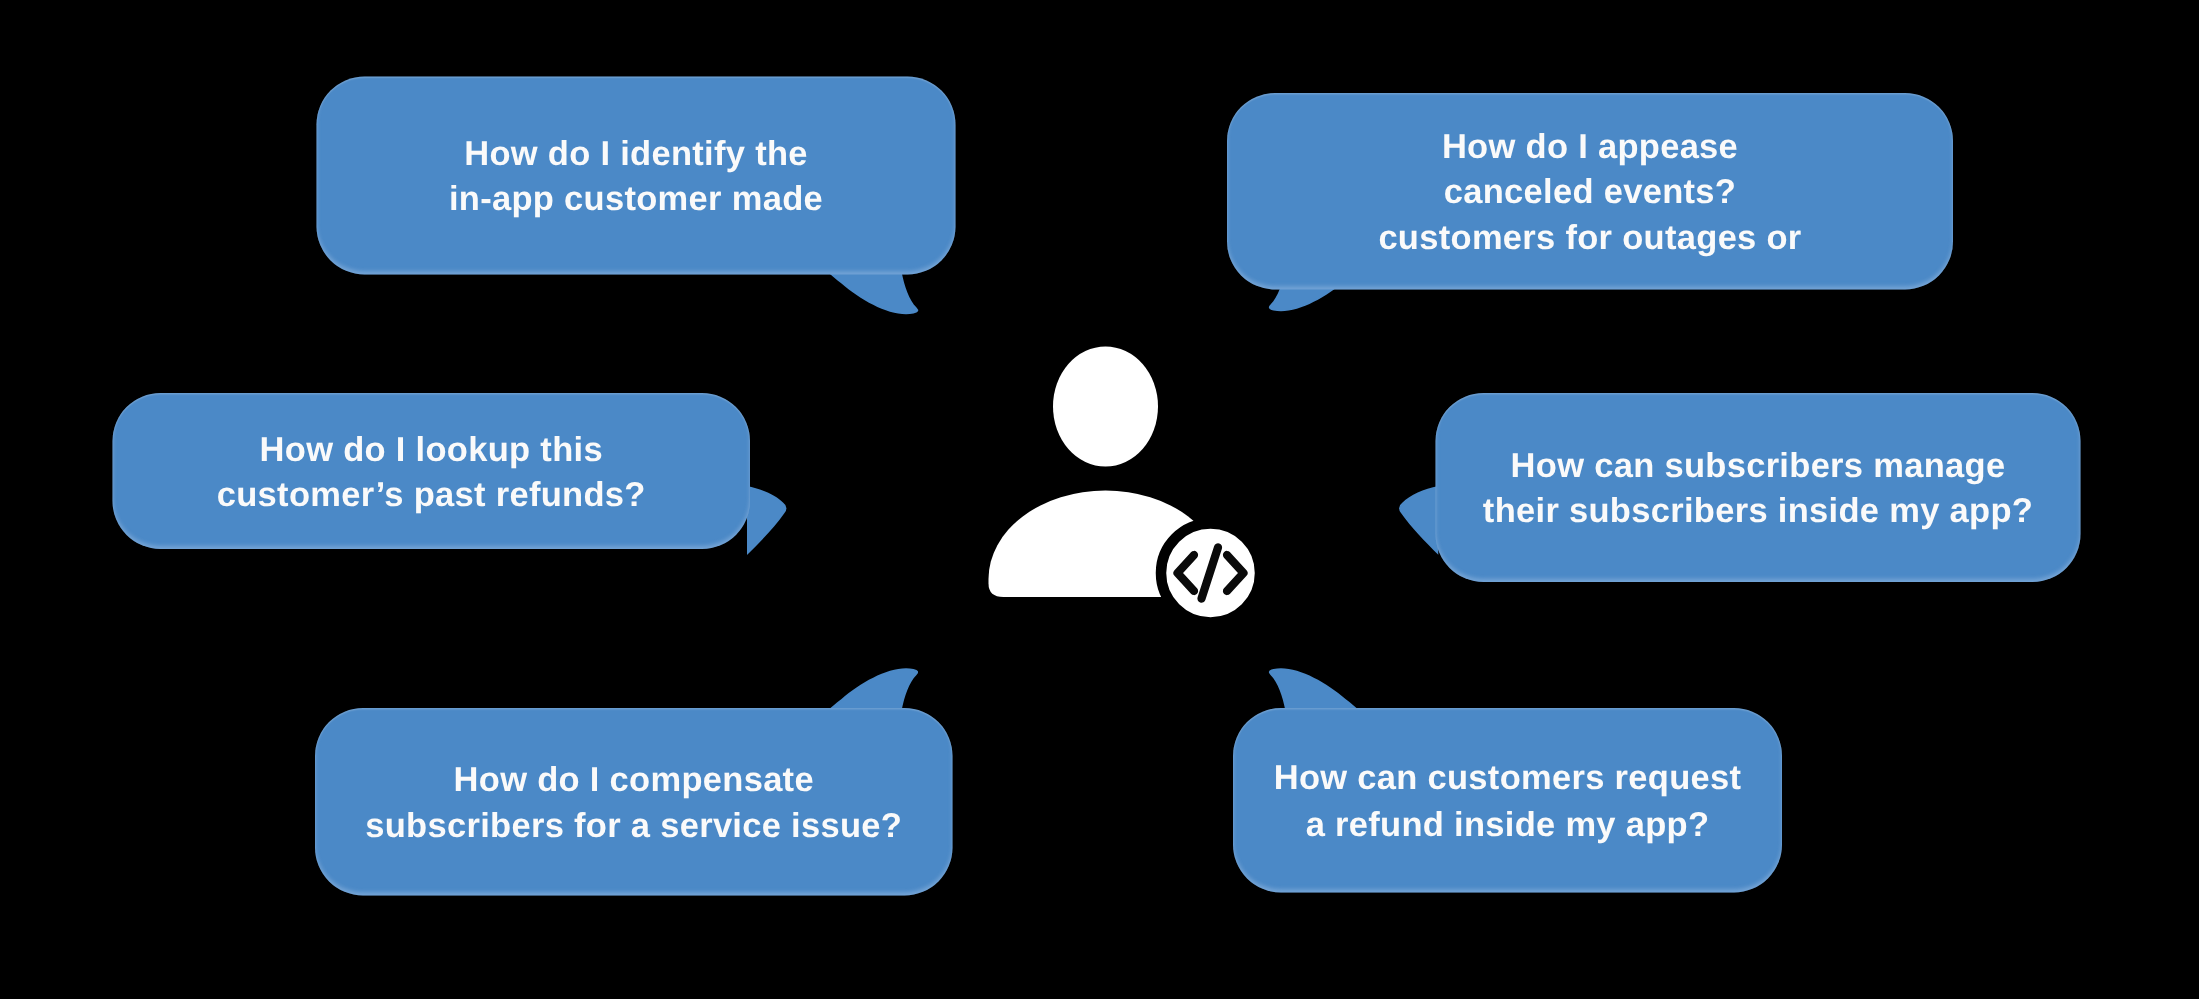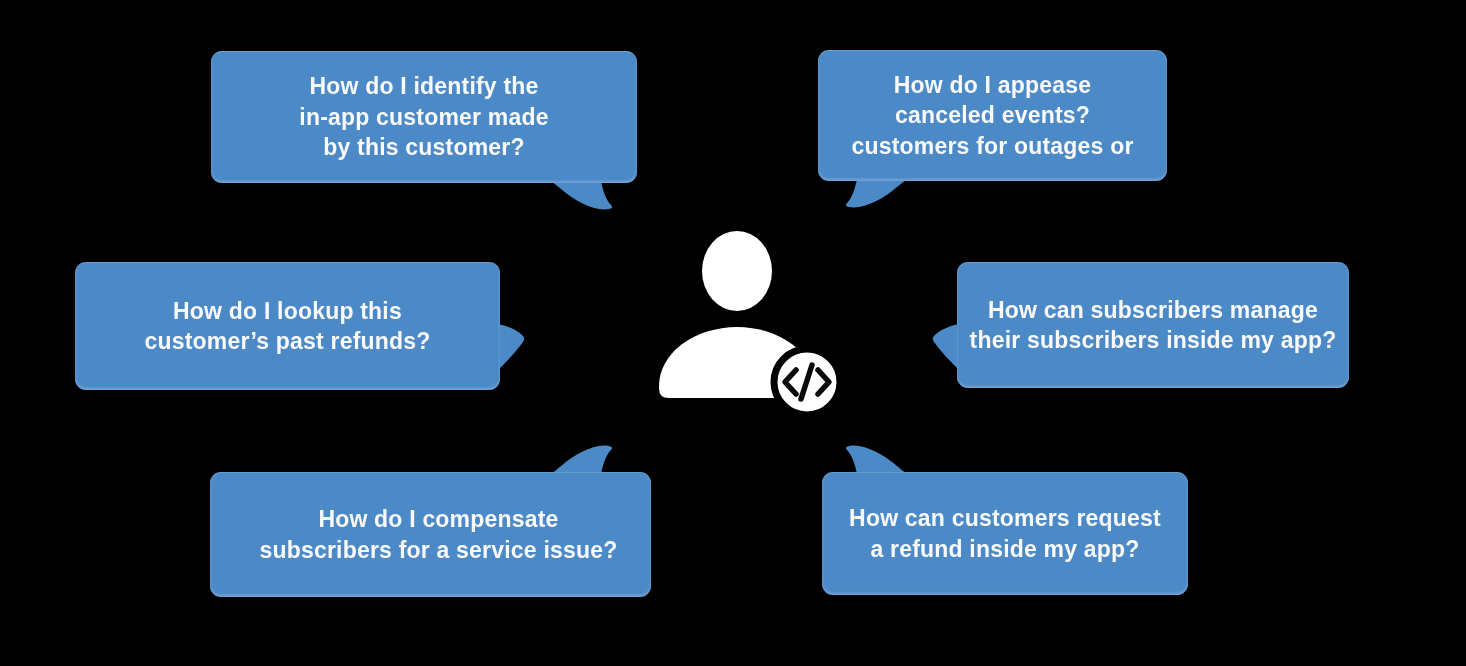--- a/index.html
+++ b/index.html
@@ -7,41 +7,41 @@
     position: relative;
     width: 1466px;
     height: 666px;
     background: var(--background, #000000);
     overflow: hidden;
     font-family: "Liberation Sans", sans-serif;
   }
   .bubble {
     position: absolute;
     background: var(--bubble, #4b89c7);
-    border-radius: 11px;
+    border-radius: 32px;
     display: flex;
     flex-direction: column;
     align-items: center;
     justify-content: center;
     text-align: center;
     color: var(--text, #fafafa);
     font-size: 23px;
     font-weight: 700;
     line-height: 30.5px;
     letter-spacing: 0.2px;
     box-shadow: inset 0 1px 1px rgba(255,255,255,0.18),
                 inset 0 -2px 3px rgba(178,205,235,0.42);
     z-index: 2;
   }
   .line { white-space: nowrap; }
   .b1 { left: 211px; top: 51px;  width: 426px; height: 132px; }
-  .b2 { left: 818px; top: 50px;  width: 349px; height: 131px; }
-  .b3 { left: 75px;  top: 262px; width: 425px; height: 128px; text-align: right; }
-  .b4 { left: 957px; top: 262px; width: 392px; height: 126px; text-align: right; }
-  .b5 { left: 210px; top: 472px; width: 425px; height: 125px; padding-left: 16px; }
+  .b2 { left: 818px; top: 62px;  width: 484px; height: 131px; }
+  .b3 { left: 75px;  top: 262px; width: 425px; height: 104px; text-align: right; }
+  .b4 { left: 957px; top: 262px; width: 430px; height: 126px; text-align: right; }
+  .b5 { left: 210px; top: 472px; width: 425px; height: 125px; }
   .b6 { left: 822px; top: 472px; width: 366px; height: 123px; }
   .tail { position: absolute; z-index: 1; }
   .tail path { fill: var(--bubble, #4b89c7); }
   .t1 { left: 551px; top: 181px; }
   .t2 { left: 843px; top: 179px; transform: scaleX(-1); }
   .t3 { left: 498px; top: 322px; }
   .t4 { left: 931px; top: 322px; transform: scaleX(-1); }
   .t5 { left: 551px; top: 442px; transform: scaleY(-1); }
   .t6 { left: 843px; top: 442px; transform: scale(-1,-1); }
   .person-svg { position: absolute; left: 640px; top: 220px; z-index: 3; }
@@ -56,21 +56,20 @@
   }
 </style>
 </head>
 <body>
 
 <div class="stage">
 
   <section class="bubble b1">
     <div class="line">How do I identify the</div>
     <div class="line">in-app customer made</div>
-    <div class="line">by this customer?</div>
   </section>
   <svg class="tail t1" width="64" height="32" viewBox="0 0 64 32">
     <path d="M0,0 L50,0 C52,10 55,19 60,24 Q63,27 58,28 C44,31 24,20 10,8 C6,5 3,2 0,0 Z"></path>
   </svg>
 
   <section class="bubble b2">
     <div class="line">How do I appease</div>
     <div class="line">canceled events?</div>
     <div class="line">customers for outages or</div>
   </section>

